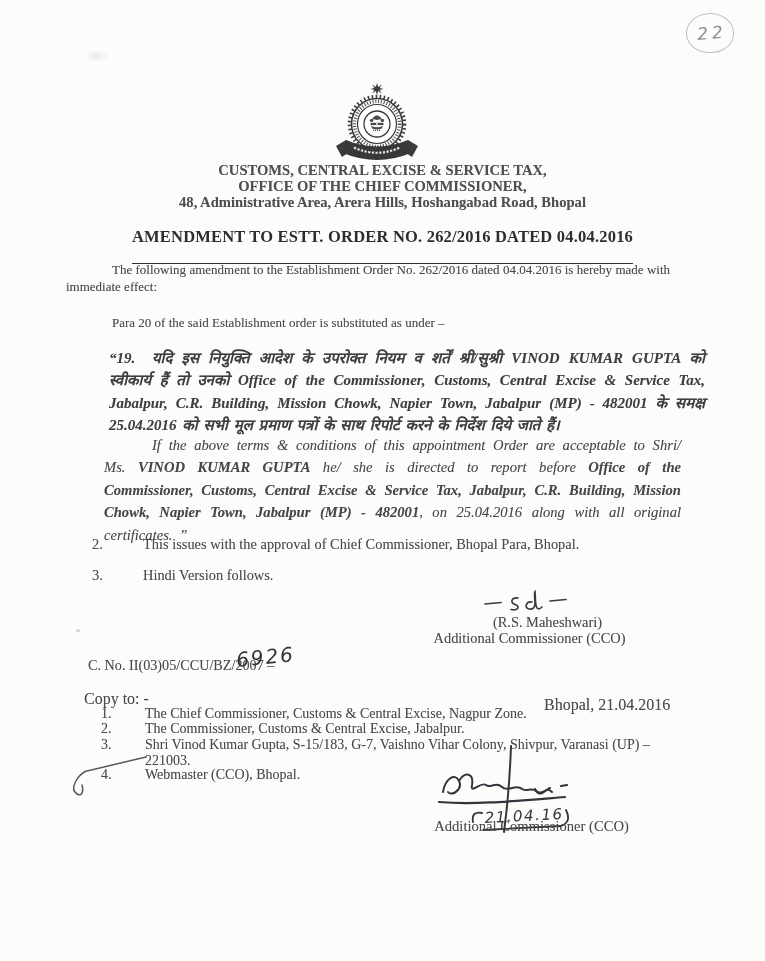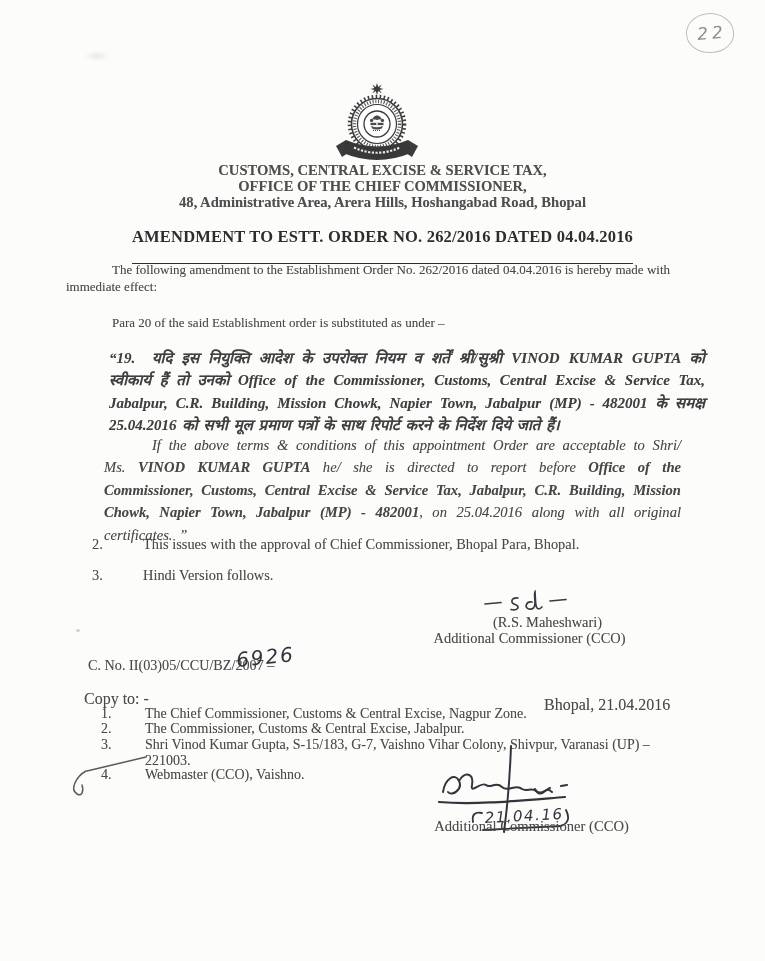--- a/index.html
+++ b/index.html
@@ -149,21 +149,21 @@
   <div class="crow crow2 soft">
     <span class="cnum">2.</span>
       <span class="ctext">The Commissioner, Customs &amp; Central Excise, Jabalpur.</span>
   </div>
   <div class="crow crow3 soft">
     <span class="cnum">3.</span>
       <span class="ctext">Shri Vinod Kumar Gupta, S-15/183, G-7, Vaishno Vihar Colony, Shivpur, Varanasi (UP) – 221003.</span>
   </div>
   <div class="crow crow4 soft">
     <span class="cnum">4.</span>
-      <span class="ctext">Webmaster (CCO), Vaishno.</span>
+      <span class="ctext">Webmaster (CCO), Bhopal.</span>
   </div>
 
   <svg class="tick-svg" width="110" height="56" viewBox="0 0 110 56" stroke="#5a5a5c" stroke-width="1.5" stroke-linecap="round" fill="none">
     <path d="M30,23 C21,28 13,41 21,46 C26,49 28,43 26,37"></path>
     <path d="M31,23 L90,9"></path>
   </svg>
 
   <svg class="botsig-svg" width="255" height="96" viewBox="0 0 255 96" stroke="#33343c" stroke-linecap="round" fill="none">
     <path d="M96,2 C95,30 93,58 89,88" stroke-width="2"></path>
     <path d="M28,48 C30,35 40,28 44,37 C48,45 37,53 33,48 M44,37 C50,27 59,29 57,41 C55,51 66,37 71,41 C75,45 81,37 87,43 C93,49 101,39 107,45 C111,48 117,43 121,47 C126,51 131,46 135,44" stroke-width="2"></path>

